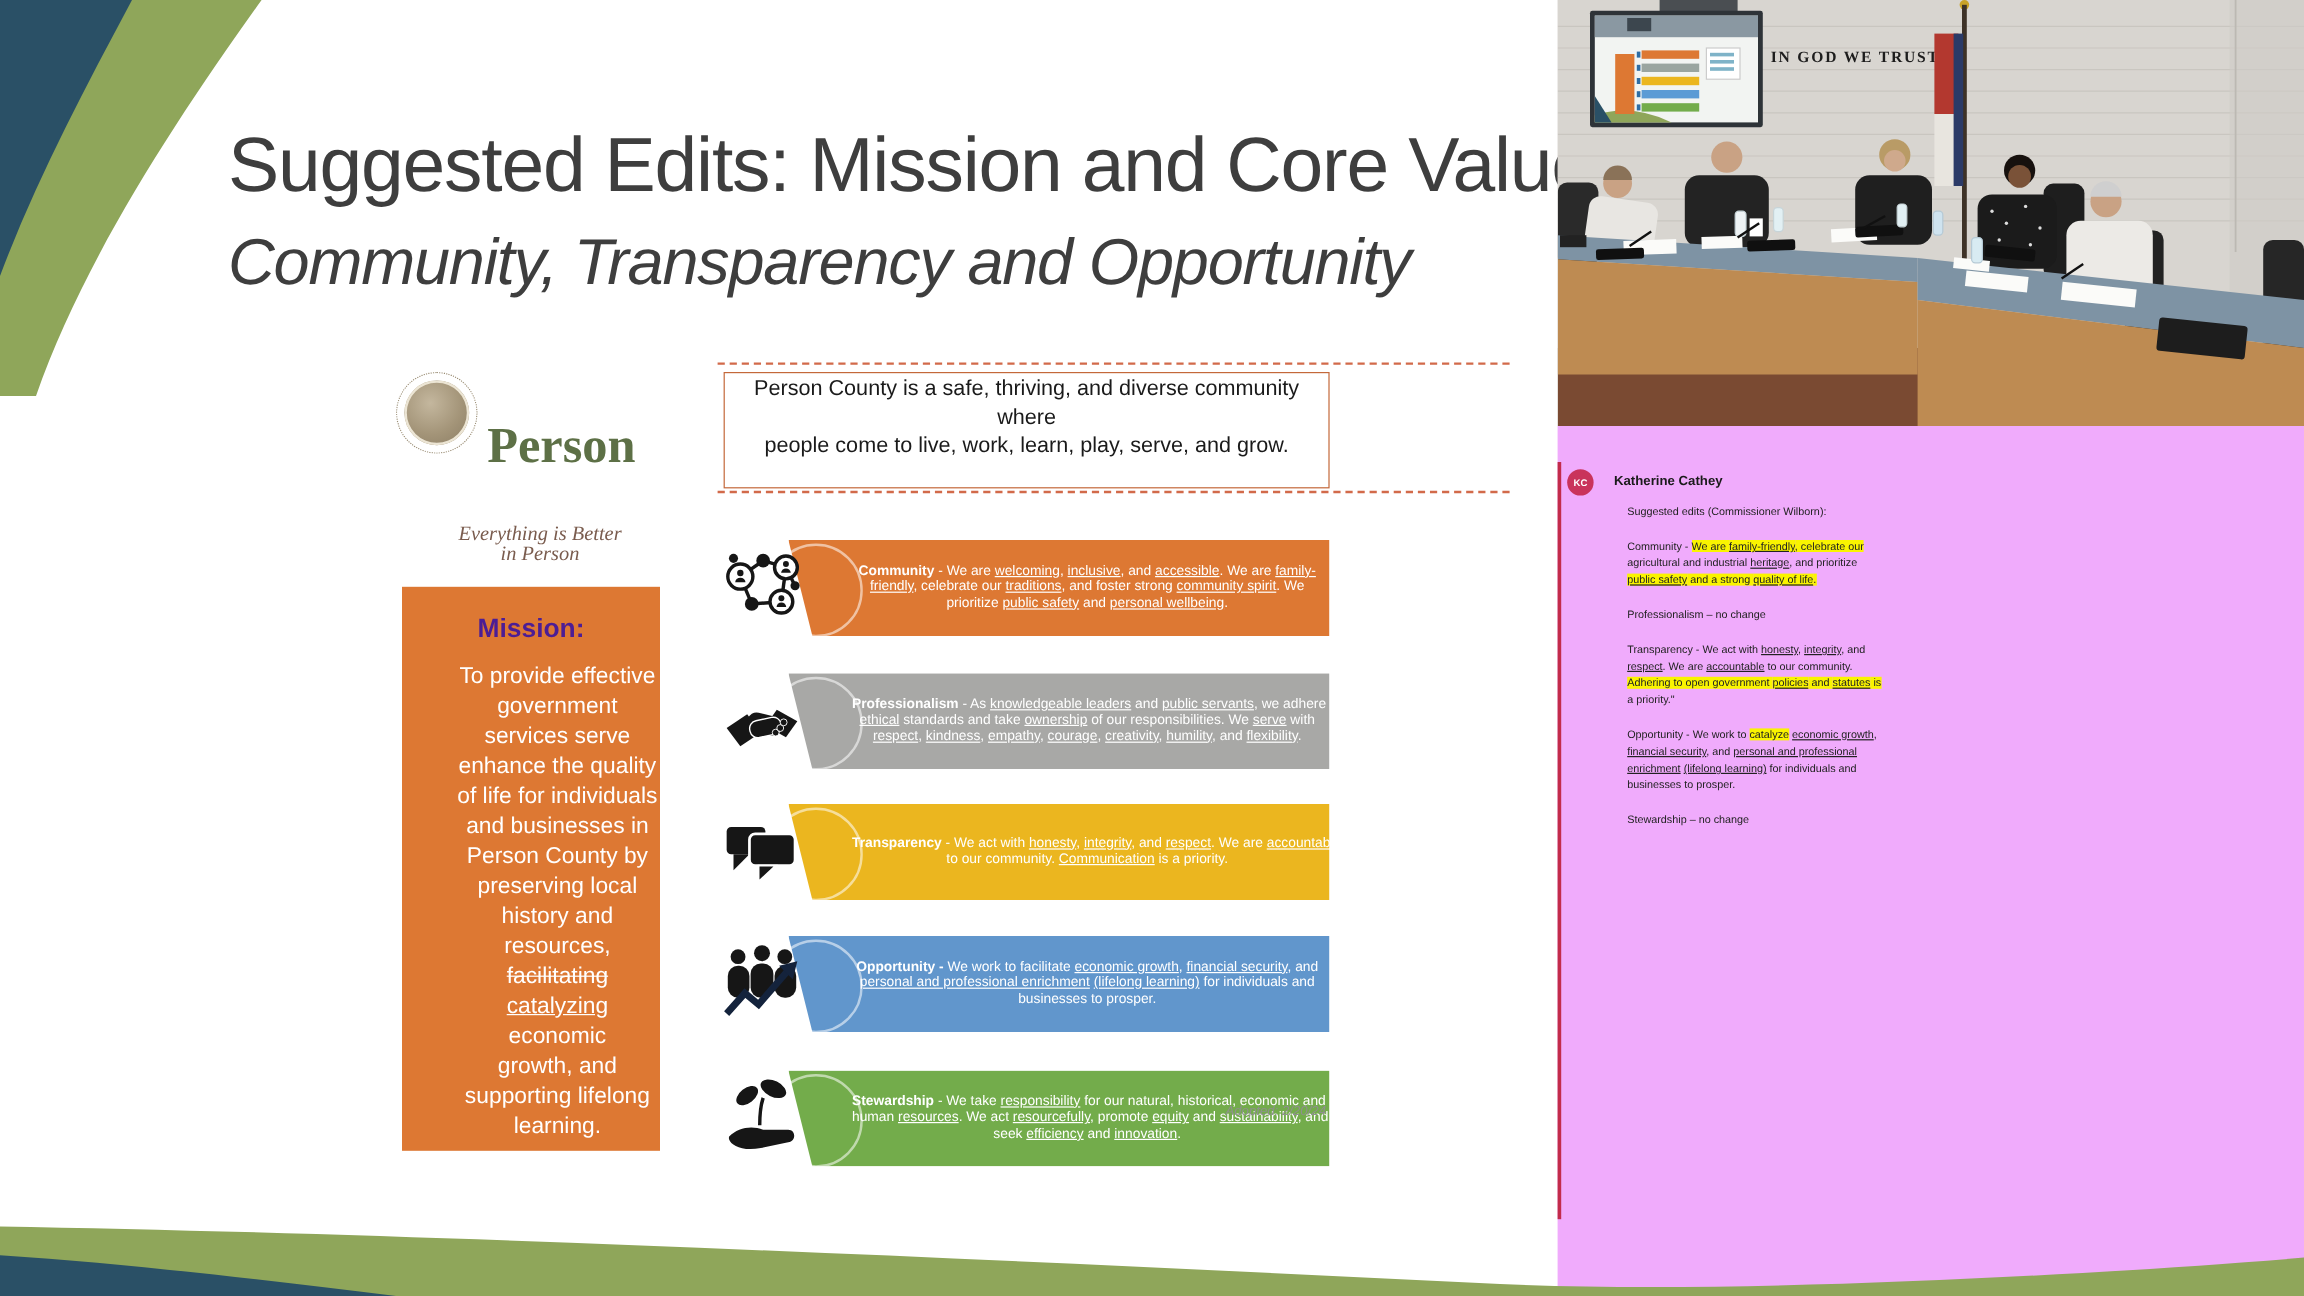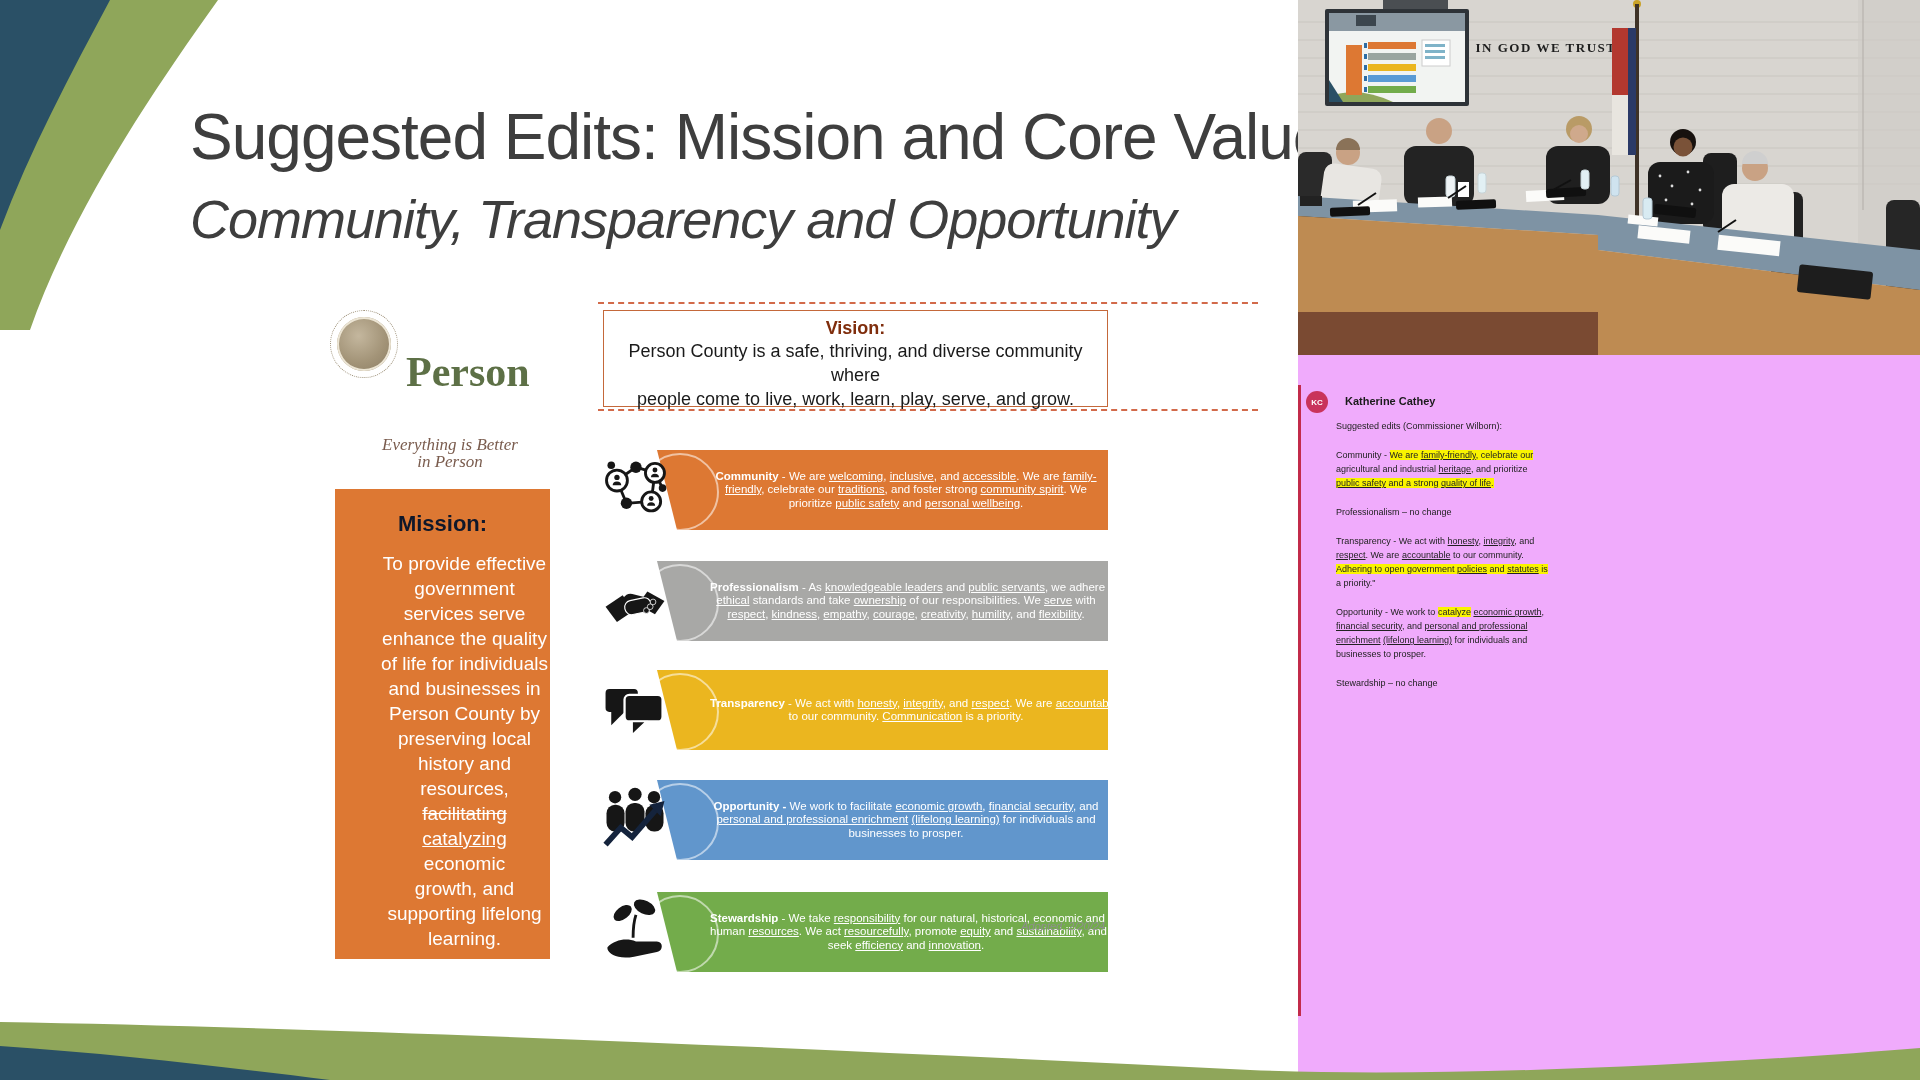--- a/index.html
+++ b/index.html
@@ -19,21 +19,21 @@
         background:radial-gradient(circle at 40% 35%, #c4b79e, #a39478 55%, #8a7c63);
         box-shadow:inset 0 0 0 2px #ece5d4;}
   #logo-person{position:absolute;left:406px;top:348px;font-size:42px;z-index:2;}
   #logo-county{position:absolute;left:348px;top:390px;font-size:42px;z-index:2;white-space:nowrap;}
   #logo-county .nc{font-size:25px;letter-spacing:1px;}
   .tagline{position:absolute;left:330px;width:240px;text-align:center;font-family:"Liberation Serif",serif;
            font-style:italic;color:#7a5c4e;font-size:17px;z-index:2;}
   
   #mission-box{position:absolute;left:335px;top:489px;width:215px;height:470px;background:#dd7833;z-index:2;
                text-align:center;color:#fff;}
-  #mission-title{font-size:22px;font-weight:bold;color:#0f172a;margin-top:22px;margin-bottom:14px;}
+  #mission-title{font-size:22px;font-weight:bold;color:#4c1d95;margin-top:22px;margin-bottom:14px;}
   #mission-body{font-size:19px;line-height:25px;padding-left:44px;}
   
   #vision-box{position:absolute;left:603px;top:310px;width:505px;height:97px;border:1.5px solid #c4683a;
               background:#fff;z-index:2;text-align:center;box-sizing:border-box;}
   #vision-title{font-size:18px;font-weight:bold;color:#7f2d0c;margin-top:7px;}
   .vision-line{font-size:18px;color:#1a1a1a;line-height:24px;}
   .dashline{position:absolute;left:598px;width:660px;border-top:2px dashed #d26a4a;z-index:2;}
   
   .banner{position:absolute;left:600px;width:508px;height:80px;z-index:2;}
   .ribbon{position:absolute;left:57px;top:0;right:0;bottom:0;clip-path:polygon(0 0,100% 0,100% 100%,20px 100%);}
@@ -48,21 +48,21 @@
   .b{font-weight:bold;} .u{text-decoration:underline;} .st{text-decoration:line-through;}
   .hl{background:#faf400;}
   
   #video-panel{position:absolute;left:1298px;top:0;width:622px;height:355px;z-index:6;background:#d8d5d0;overflow:hidden;}
   
   #comment-panel{position:absolute;left:1298px;top:355px;width:622px;height:725px;background:#f0abfc;z-index:4;}
   #comment-line{position:absolute;left:0;top:30px;width:3px;height:631px;background:#c22b4a;}
   #comment-avatar{position:absolute;left:8px;top:36px;width:22px;height:22px;border-radius:50%;background:#c9335b;
                   color:#fff;font-size:8px;font-weight:bold;display:flex;align-items:center;justify-content:center;}
   #comment-author{position:absolute;left:47px;top:40px;font-size:11px;font-weight:bold;color:#1a1a1a;}
-  #comment-body{position:absolute;left:38px;top:64px;width:260px;font-size:9px;line-height:14px;color:#222;}
+  #comment-body{position:absolute;left:58px;top:64px;width:260px;font-size:9px;line-height:14px;color:#222;}
   .cpara{margin-bottom:15px;}
   .cpara .rl{white-space:nowrap;}
 </style>
 </head>
 <body>
 
 <div id="stage">
 
   <svg id="deco-top" width="400" height="420">
     <path d="M0,0 L218,0 C150,95 70,215 30,330 L0,330 Z" fill="#8fa65a"></path>
@@ -96,21 +96,20 @@
         <div class="rl"><span class="u">catalyzing</span><span> economic</span></div>
         <div class="rl"><span>growth, and</span></div>
         <div class="rl"><span>supporting lifelong</span></div>
         <div class="rl"><span>learning.</span></div>
       </div>
   </div>
 
   <div class="dashline" style="top:302px;"></div>
   <div class="dashline" style="top:409px;"></div>
   <div id="vision-box">
-    <div id="vision-title">Vision:</div>
     <div class="vision-line">Person County is a safe, thriving, and diverse community where</div>
     <div class="vision-line">people come to live, work, learn, play, serve, and grow.</div>
   </div>
 
   <div class="banner" style="top:450px;">
     <div class="ribbon" style="background:#dd7833;"></div>
     <div class="ring"></div>
     <svg class="bicon" viewBox="0 0 70 80">
       <g stroke="#161616" stroke-width="3">
         <line x1="16" y1="30" x2="36" y2="16"></line>

